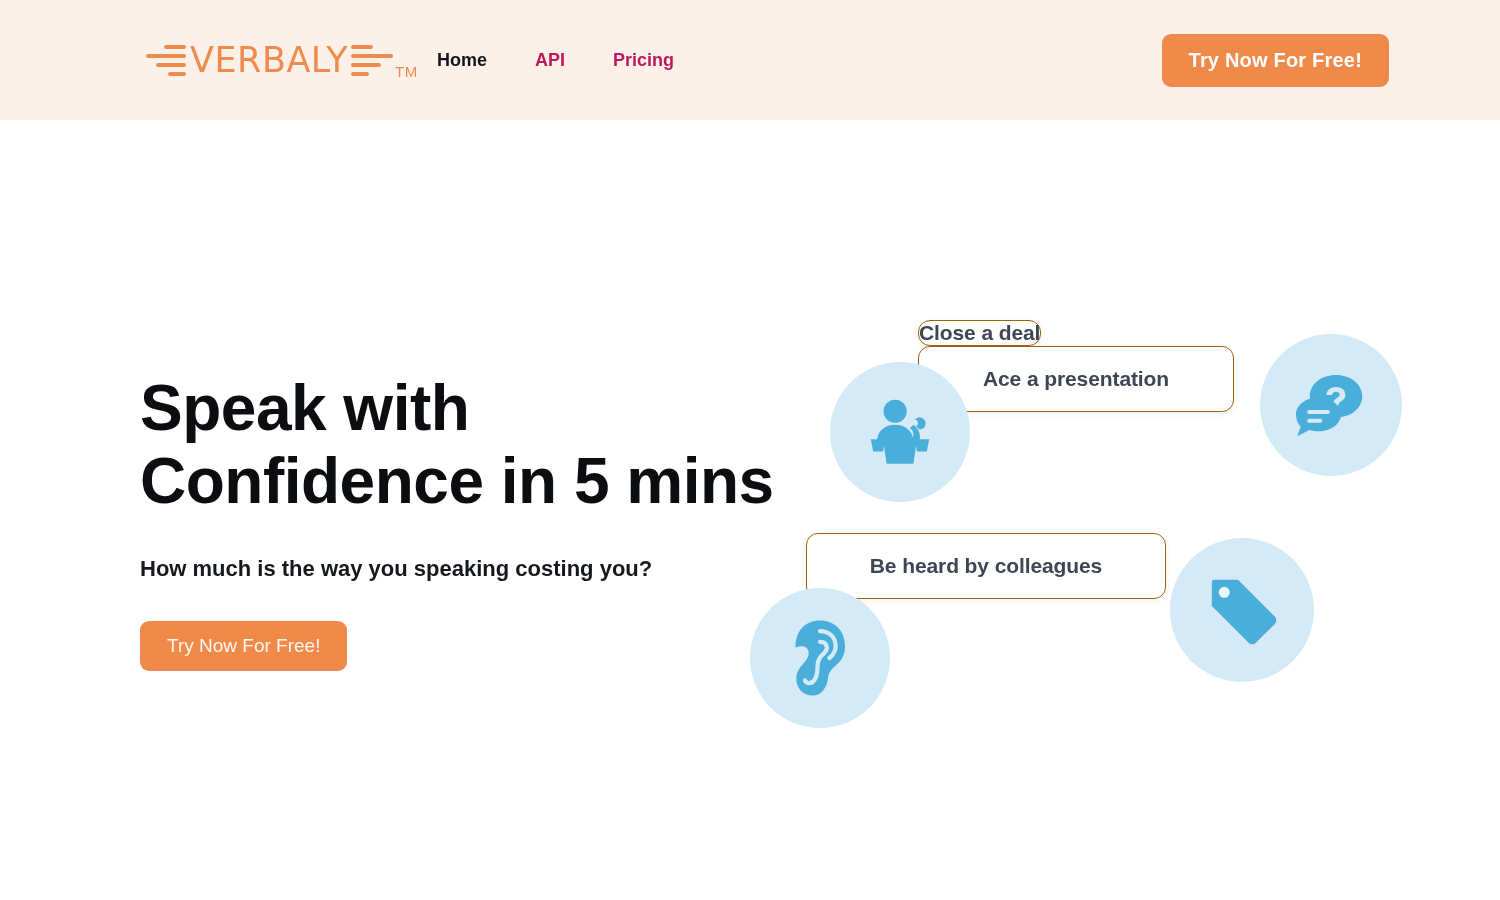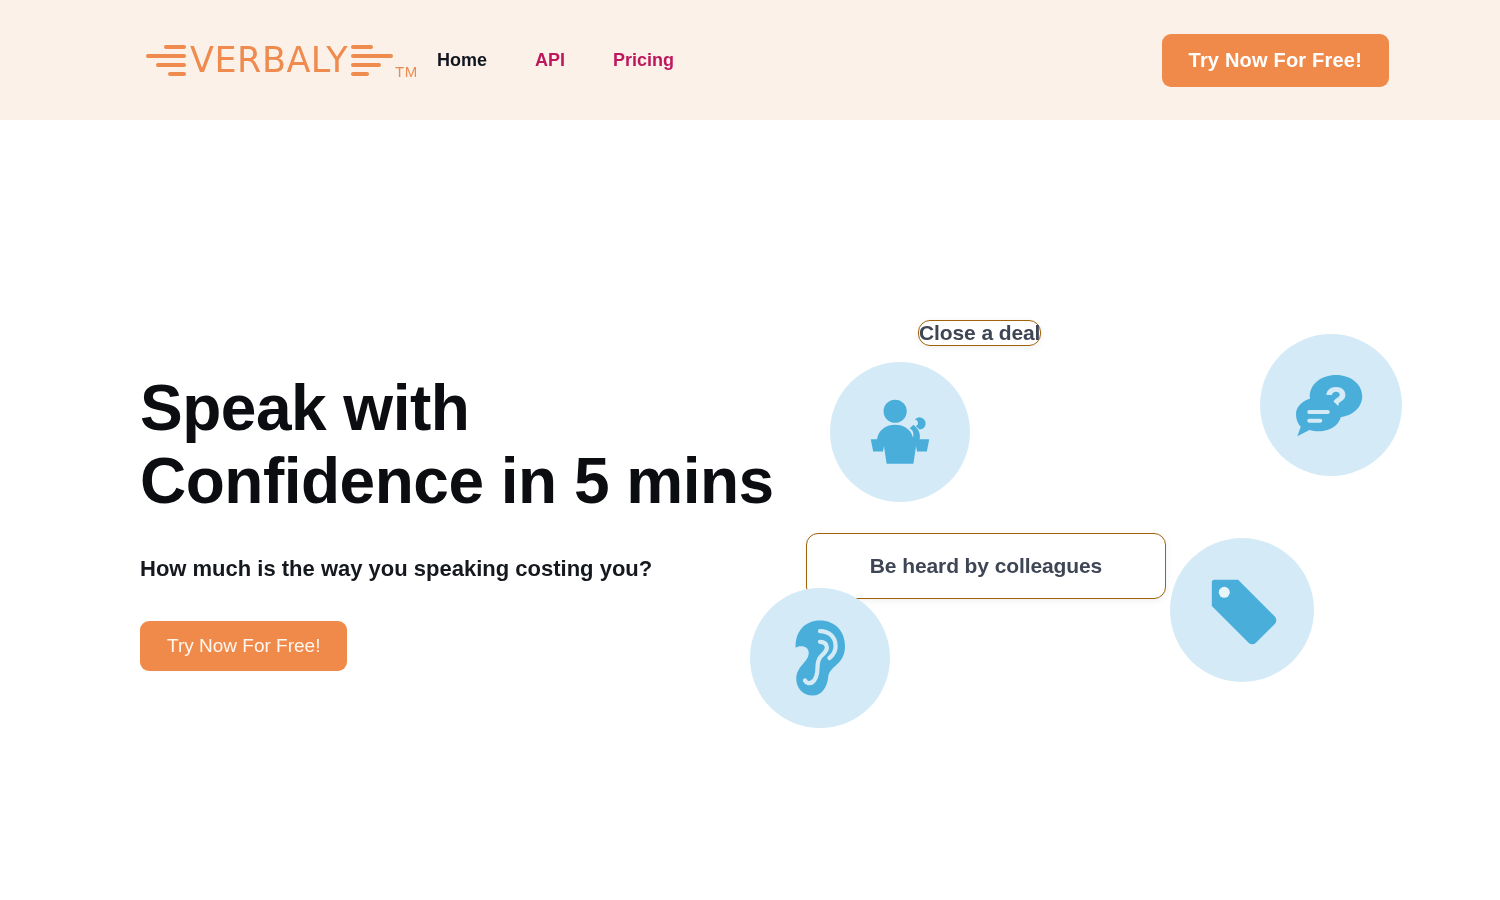--- a/index.html
+++ b/index.html
@@ -306,20 +306,23 @@
     </svg>
   </div>
 
   <div class="icon-circle circle-tag">
     <svg width="84" height="84" viewBox="0 0 64 64" aria-hidden="true">
       <path d="M8 10 L30 10 L58 38 a4 4 0 0 1 0 5.6 L43.6 58 a4 4 0 0 1 -5.6 0 L10 30 L10 12 a2 2 0 0 1 2 -2 Z" transform="translate(-1,-1)" fill="#4AAEDB"></path>
       <circle cx="18.5" cy="18.5" r="4.2" fill="#E8F5FB"></circle>
     </svg>
   </div>
 
+  <div class="chip chip-presentation">
+    <span class="chip-label">Ace a presentation</span>
+  </div>
   <div class="chip chip-colleagues">
     <span class="chip-label">Be heard by colleagues</span>
   </div>
   <div class="chip chip-deal">
     <span class="chip-label">Close a deal</span>
   </div>
 </div>
 
 <div class="webflow-badge">
   <svg width="16" height="11" viewBox="0 0 20 13" aria-hidden="true">

